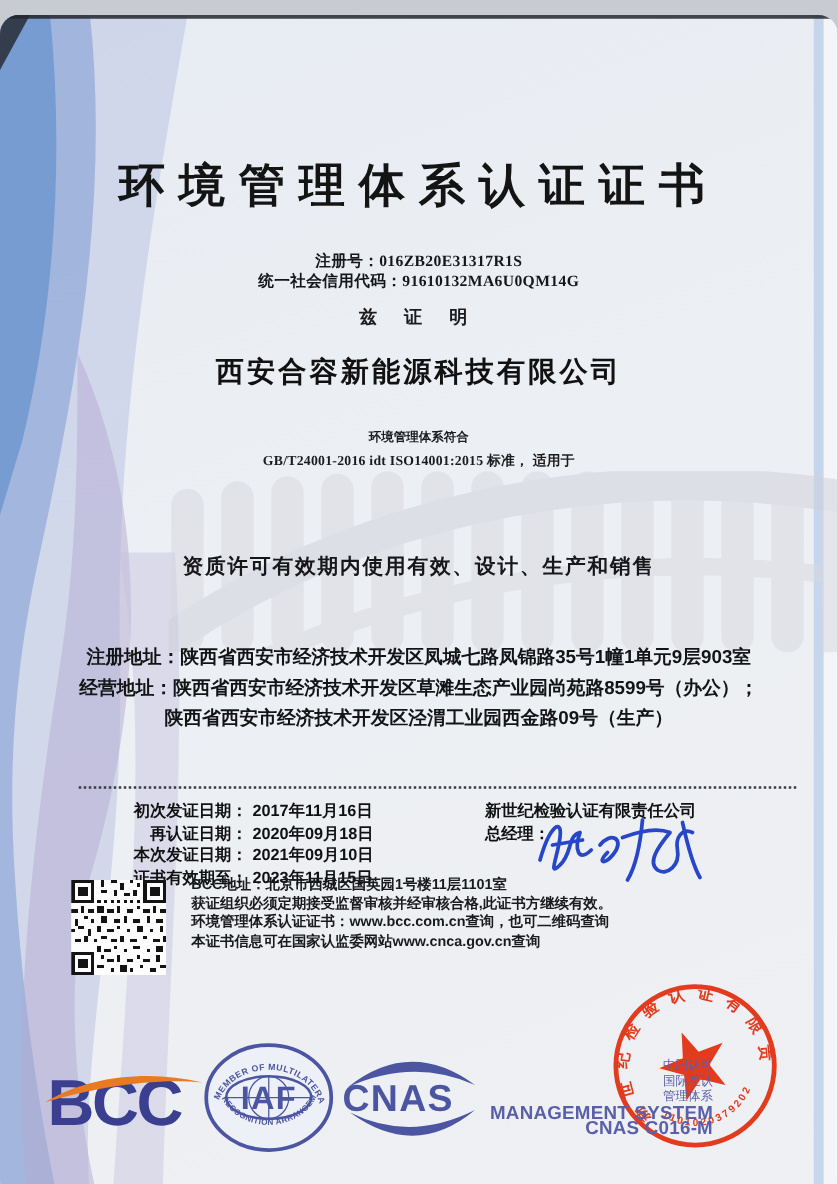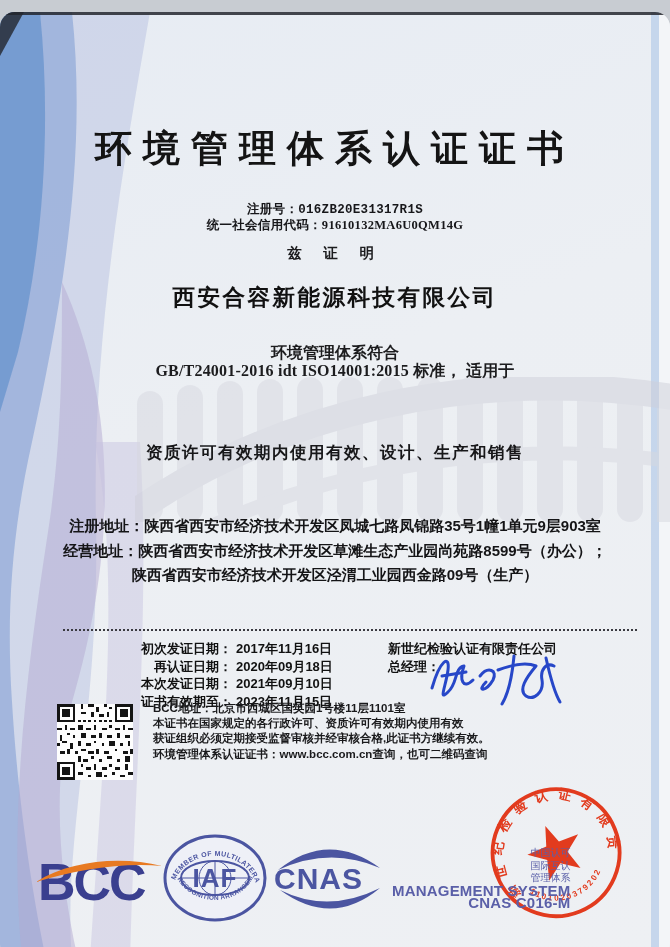--- a/index.html
+++ b/index.html
@@ -7,36 +7,36 @@
     position:relative;width:670px;height:947px;margin:12px auto;overflow:hidden;
     background:linear-gradient(160deg,#e7ecf3 0%,#eceff3 40%,#eef0f3 100%);
     font-family:"Liberation Sans","DejaVu Sans",sans-serif;color:#1c1c1e;border-radius:15px;
   }
   .abs{position:absolute;}
   .ctr{left:0;right:0;text-align:center;}
   .serif{font-family:"Liberation Serif","DejaVu Serif",serif;}
 
   .title{top:112px;font-size:37px;font-weight:700;letter-spacing:11px;color:#141414;}
   .regline{font-size:12.5px;font-weight:700;color:#17171a;letter-spacing:.3px;}
-  .reg1{top:189px;font-family:Liberation Mono, monospace;}
+  .reg1{top:189px;}
   .reg2{top:205px;font-family:Liberation Serif, serif;}
   .certify{top:232px;font-size:14.5px;font-weight:700;letter-spacing:9px;}
   .company{top:270px;font-size:22.5px;font-weight:600;letter-spacing:2.5px;color:#111;}
-  .conform{top:331px;font-size:16px;font-weight:700;}
-  .standard{top:349px;font-size:16px;font-weight:600;letter-spacing:.2px;}
+  .conform{top:331px;font-size:10px;font-weight:700;}
+  .standard{top:349px;font-size:11px;font-weight:600;letter-spacing:.2px;}
   .scope{top:430px;font-size:16.5px;font-weight:600;letter-spacing:1.5px;color:#171719;}
 
   .addr{left:57px;top:502px;width:556px;text-align:center;font-size:15px;font-weight:700;
         line-height:24.5px;color:#141416;}
   .addr p{margin:0;text-align:center;}
 
   .dotline{top:617px;left:63px;width:574px;border-top:2px dotted #3a3a40;height:0;}
 
   .dates{left:86px;top:628px;font-size:13px;font-weight:700;line-height:17.5px;color:#111;}
-  .drow{display:flex;padding-left:34px;}
+  .drow{display:flex;}
   .dlabel{width:112px;text-align:right;white-space:nowrap;}
   .dval{margin-left:4px;white-space:nowrap;}
 
   .issuer{left:388px;top:628px;font-size:13px;font-weight:700;line-height:18px;color:#111;}
   .sig{left:418px;top:634px;}
 
   .qr{left:57px;top:691px;width:76px;height:78px;}
   .finfo{left:153px;top:689px;width:340px;font-size:11.5px;font-weight:600;
          line-height:15.2px;color:#1a1a1c;}
   .finfo div{white-space:nowrap;}
@@ -167,23 +167,23 @@
       M17,15h1v1h-1z M20,14h2v2h-2z M24,15h1v1h-1z M27,14h1v2h-1z
       M1,18h2v1h-2z M4,17h1v2h-1z M7,18h1v1h-1z M9,17h2v1h-2z M12,18h2v1h-2z M15,17h1v2h-1z
       M18,18h2v1h-2z M22,17h1v1h-1z M25,18h2v1h-2z M28,17h1v2h-1z
       M8,20h1v2h-1z M10,21h2v1h-2z M13,20h1v1h-1z M16,21h1v1h-1z M19,20h2v1h-2z M23,21h1v1h-1z M26,20h2v2h-2z
       M9,23h1v1h-1z M11,24h2v1h-2z M14,23h1v2h-1z M17,24h2v1h-2z M20,23h1v1h-1z M22,24h2v1h-2z M26,23h1v2h-1z
       M8,26h2v1h-2z M12,27h1v1h-1z M15,26h2v2h-2z M18,27h1v1h-1z M21,26h1v1h-1z M24,27h2v1h-2z M27,26h2v1h-2z"></path>
   </svg>
 
   <div class="abs finfo">
     <div>BCC地址：北京市西城区国英园1号楼11层1101室</div>
-    <div>本证书在国家规定的各行政许可、资质许可有效期内使用有效</div>
     <div>获证组织必须定期接受监督审核并经审核合格,此证书方继续有效。</div>
     <div>环境管理体系认证证书：www.bcc.com.cn查询，也可二维码查询</div>
+    <div>本证书信息可在国家认监委网站www.cnca.gov.cn查询</div>
   </div>
 
   <svg class="abs seal" width="144" height="144" viewBox="0 0 150 150">
     <circle cx="75" cy="78" r="66" fill="none" stroke="#e23b1e" stroke-width="4"></circle>
     <defs>
       <path id="sealArcTop" d="M26.5,106 A56,56 0 1 1 123.5,106" fill="none"></path>
       <path id="sealArcBot" d="M31.7,103 A50,50 0 0 0 118.3,103" fill="none"></path>
     </defs>
     <text class="sealtxt"><textPath href="#sealArcTop" startOffset="2">新世纪检验认证有限责任公司</textPath></text>
     <text class="sealnum"><textPath href="#sealArcBot" startOffset="4">1101020379202</textPath></text>

